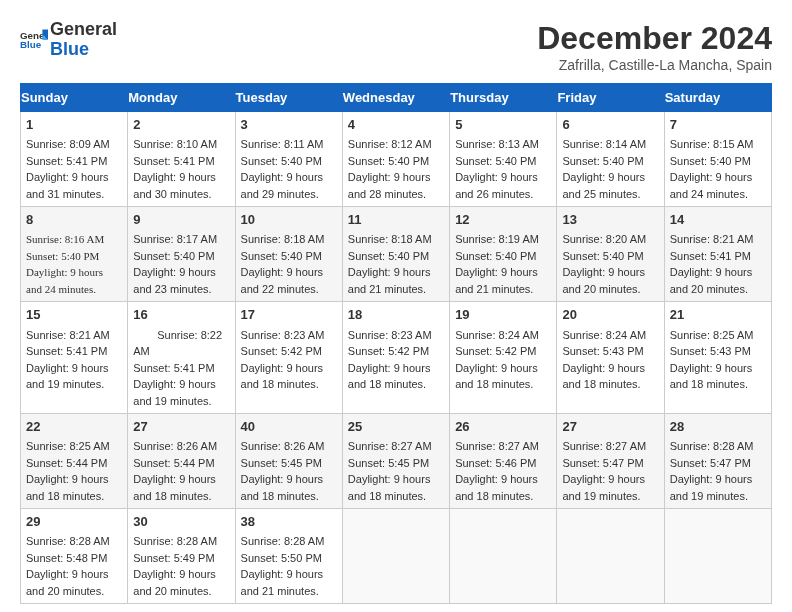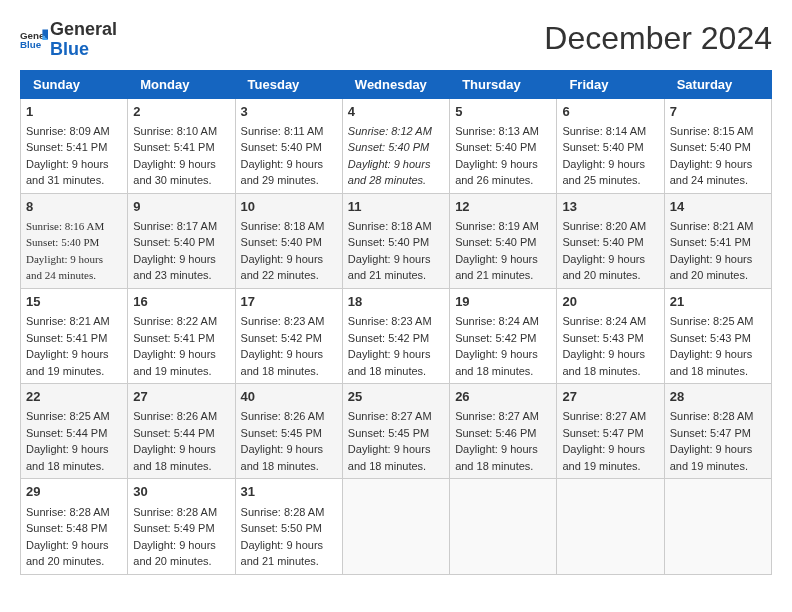--- a/index.html
+++ b/index.html
@@ -32,36 +32,36 @@
     }
     .logo-icon {
       width: 28px;
       height: 28px;
     }
     .title-block {
       text-align: right;
     }
     .month-title {
       font-size: 32px;
-      font-weight: normal;
+      font-weight: bold;
       color: #333;
     }
     .subtitle {
       font-size: 14px;
       color: #555;
     }
     table {
       width: 100%;
       border-collapse: collapse;
       font-size: 11px;
     }
     thead tr th {
       background-color: #1565c0;
       color: #fff;
-      padding: 6px 12px;
+      padding: 6px 0;
       text-align: left;
       font-size: 13px;
       font-weight: bold;
       border: 1px solid #1565c0;
     }
     tbody tr td {
       border: 1px solid #ccc;
       vertical-align: top;
       padding: 4px 5px;
       min-height: 80px;
@@ -100,20 +100,21 @@
       <polygon points="32,5 40,5 40,20 32,12" fill="#1565c0"></polygon>
       <polygon points="32,12 40,20 32,20" fill="#42a5f5"></polygon>
     </svg>
     <div>
       <div class="logo-text">General</div>
       <div class="logo-text"><span>Blue</span></div>
     </div>
   </div>
   <div class="title-block">
     <div class="month-title">December 2024</div>
+    <div class="subtitle">Zafrilla, Castille-La Mancha, Spain</div>
   </div>
 </div>
 
 <table>
   <thead>
     <tr>
     <th>Sunday</th>
         <th>Monday</th>
         <th>Tuesday</th>
         <th>Wednesday</th>
@@ -129,21 +130,21 @@
 Daylight: 9 hours
 and 31 minutes.</span></td>
         <td><span class="day-num">2</span><span class="day-info" style="white-space: pre-line;">Sunrise: 8:10 AM
 Sunset: 5:41 PM
 Daylight: 9 hours
 and 30 minutes.</span></td>
         <td><span class="day-num">3</span><span class="day-info" style="white-space: pre-line;">Sunrise: 8:11 AM
 Sunset: 5:40 PM
 Daylight: 9 hours
 and 29 minutes.</span></td>
-        <td><span class="day-num">4</span><span class="day-info" style="white-space: pre-line; font-style: italic;">Sunrise: 8:12 AM
+        <td><span class="day-num">4</span><span class="day-info" style="white-space: pre-line;">Sunrise: 8:12 AM
 Sunset: 5:40 PM
 Daylight: 9 hours
 and 28 minutes.</span></td>
         <td><span class="day-num">5</span><span class="day-info" style="white-space: pre-line; margin-top: 8px;">Sunrise: 8:13 AM
 Sunset: 5:40 PM
 Daylight: 9 hours
 and 26 minutes.</span></td>
         <td><span class="day-num">6</span><span class="day-info" style="white-space: pre-line;">Sunrise: 8:14 AM
 Sunset: 5:40 PM
 Daylight: 9 hours
@@ -181,21 +182,21 @@
         <td><span class="day-num">14</span><span class="day-info" style="white-space: pre-line;">Sunrise: 8:21 AM
 Sunset: 5:41 PM
 Daylight: 9 hours
 and 20 minutes.</span></td>
       </tr>
       <tr>
         <td><span class="day-num">15</span><span class="day-info" style="white-space: pre-line;">Sunrise: 8:21 AM
 Sunset: 5:41 PM
 Daylight: 9 hours
 and 19 minutes.</span></td>
-        <td><span class="day-num">16</span><span class="day-info" style="white-space: pre-line;">Sunrise: 8:22 AM
+        <td><span class="day-num">16</span><span class="day-info" style="white-space: pre-line; margin-left: 24px;">Sunrise: 8:22 AM
 Sunset: 5:41 PM
 Daylight: 9 hours
 and 19 minutes.</span></td>
         <td><span class="day-num">17</span><span class="day-info" style="white-space: pre-line;">Sunrise: 8:23 AM
 Sunset: 5:42 PM
 Daylight: 9 hours
 and 18 minutes.</span></td>
         <td><span class="day-num">18</span><span class="day-info" style="white-space: pre-line;">Sunrise: 8:23 AM
 Sunset: 5:42 PM
 Daylight: 9 hours
@@ -245,21 +246,21 @@
       </tr>
       <tr>
         <td><span class="day-num">29</span><span class="day-info" style="white-space: pre-line;">Sunrise: 8:28 AM
 Sunset: 5:48 PM
 Daylight: 9 hours
 and 20 minutes.</span></td>
         <td><span class="day-num">30</span><span class="day-info" style="white-space: pre-line;">Sunrise: 8:28 AM
 Sunset: 5:49 PM
 Daylight: 9 hours
 and 20 minutes.</span></td>
-        <td><span class="day-num">31</span><span class="day-info" style="white-space: pre-line;">Sunrise: 8:28 AM
+        <td><span class="day-num">38</span><span class="day-info" style="white-space: pre-line;">Sunrise: 8:28 AM
 Sunset: 5:50 PM
 Daylight: 9 hours
 and 21 minutes.</span></td>
         <td class="empty"></td>
         <td class="empty"></td>
         <td class="empty"></td>
         <td class="empty"></td>
       </tr>
     </tbody>
 </table>

